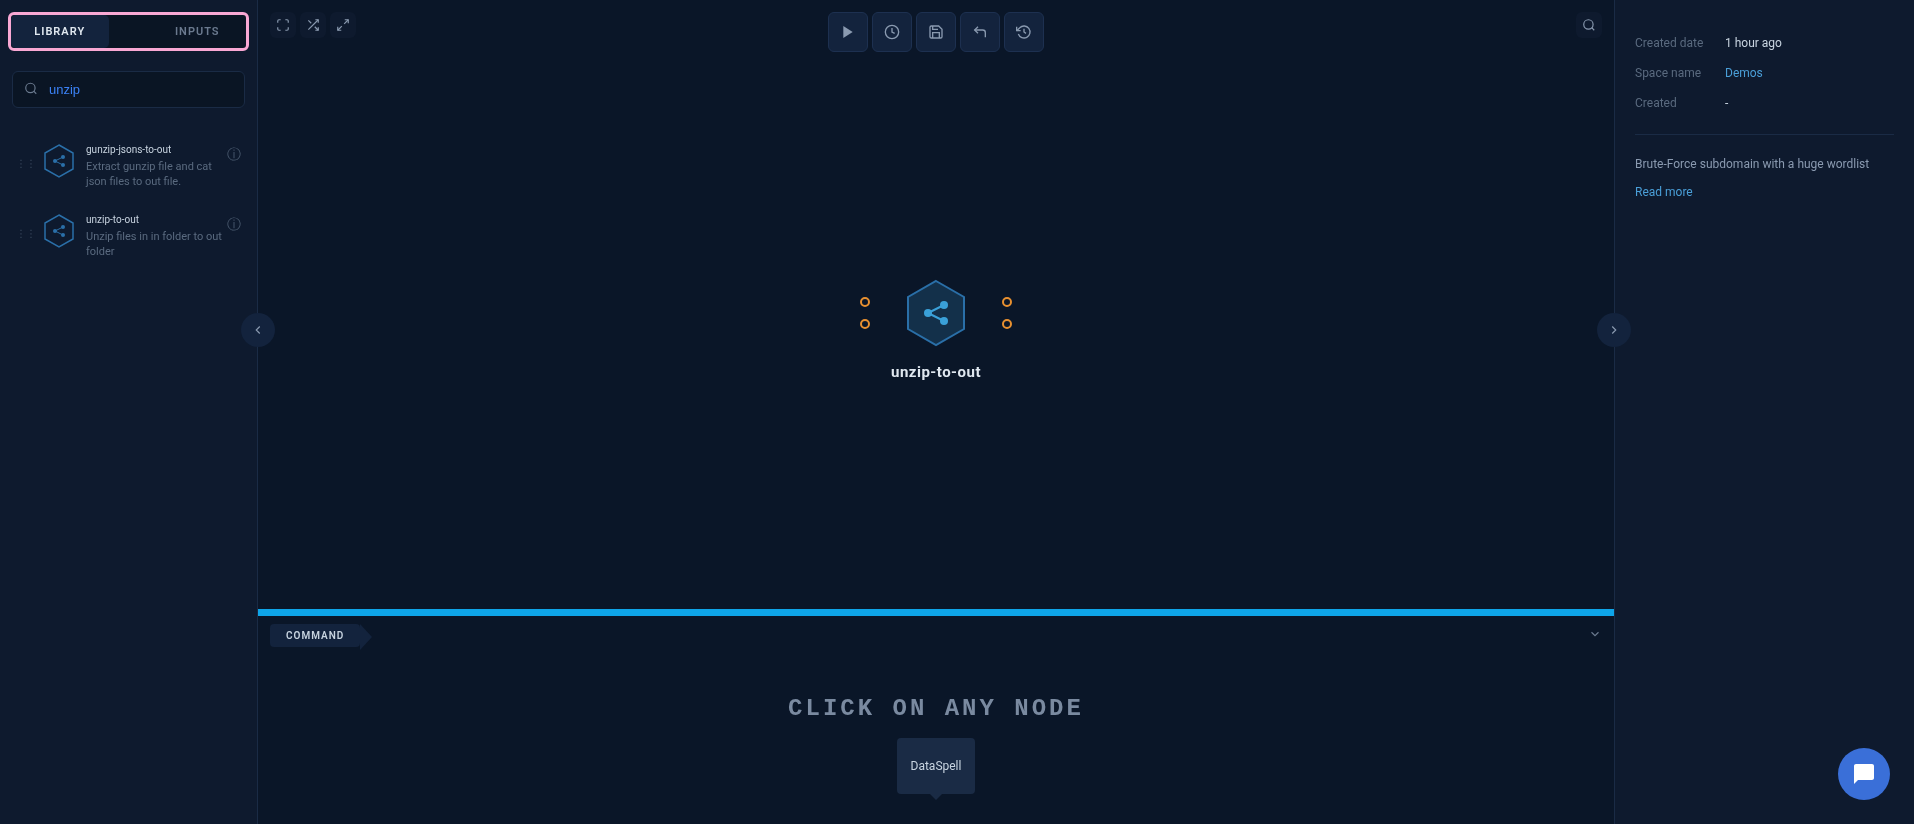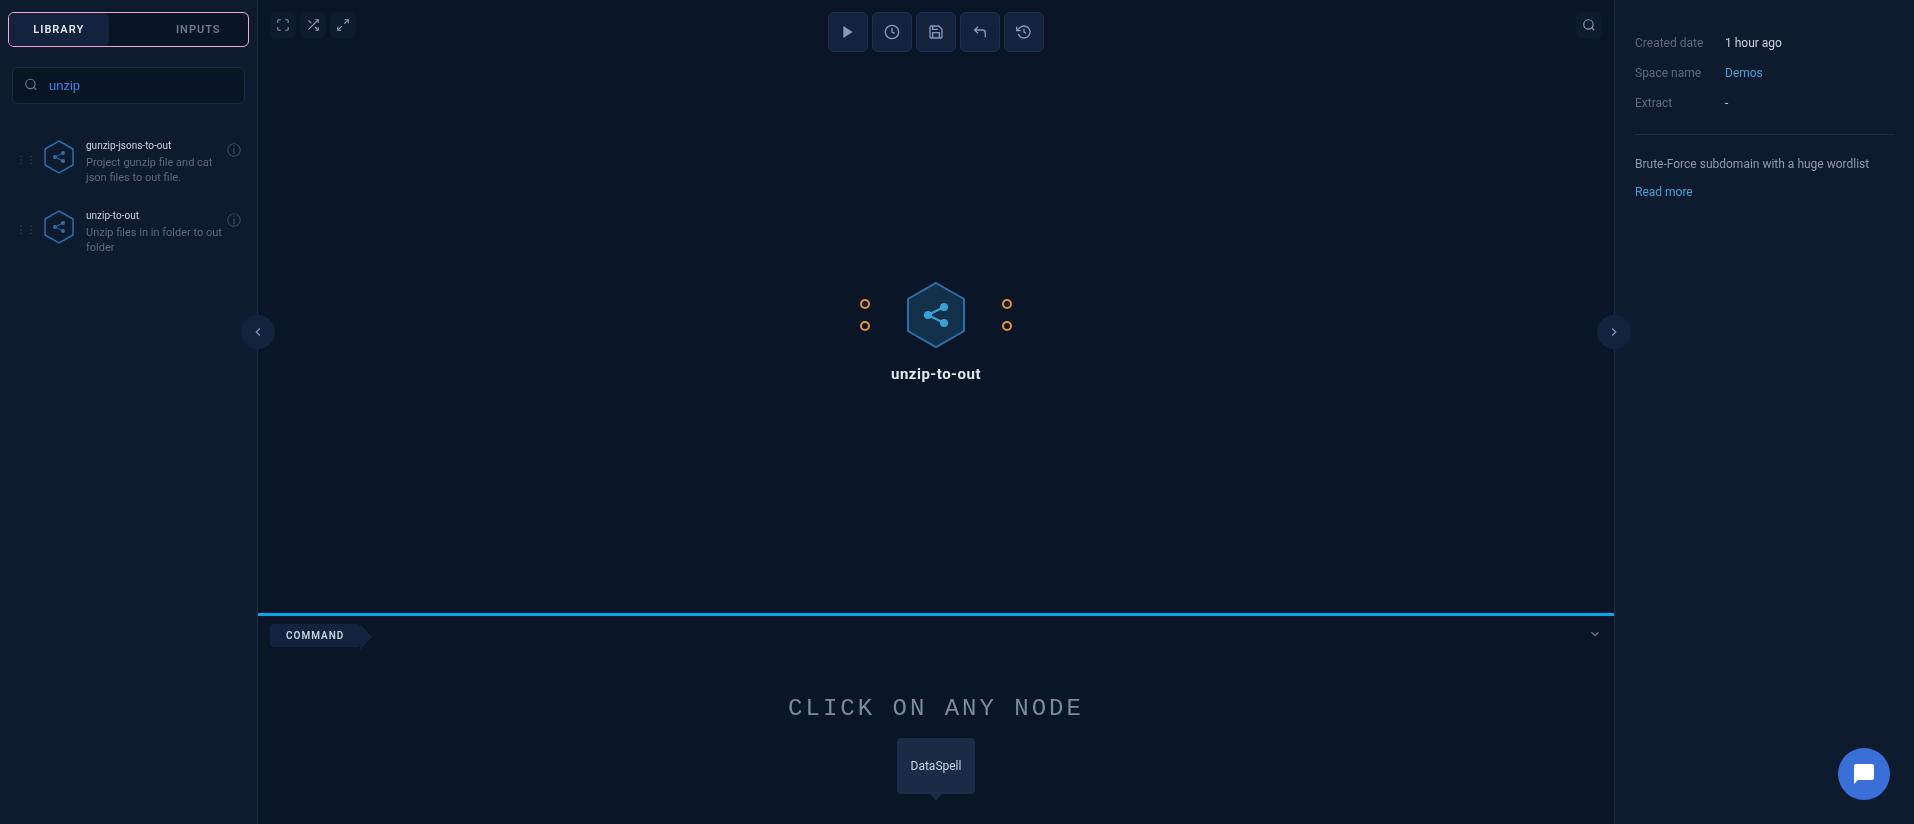--- a/index.html
+++ b/index.html
@@ -21,21 +21,21 @@
       background: #0e1a2e;
       border-right: 1px solid #1a2b45;
       display: flex;
       flex-direction: column;
     }
     .tab-switcher {
       display: flex;
       margin: 12px 8px;
       background: #0a1524;
       border-radius: 6px;
-      border: 1px solid #f9a8d4;
+      border: 3px solid #f9a8d4;
       gap: 40px;
     }
     .tab-btn {
       flex: 1;
       padding: 10px 0;
       text-align: center;
       font-size: 11px;
       letter-spacing: 1px;
       font-weight: 600;
       cursor: pointer;
@@ -197,21 +197,21 @@
       border-radius: 50%;
       display: flex;
       align-items: center;
       justify-content: center;
       cursor: pointer;
       color: #8a9ab0;
     }
     .side-nav.left { left: -17px; }
     .side-nav.right { right: -17px; }
     .bottom-panel {
-      border-top: 3px solid #0ea5e9;
+      border-top: 7px solid #0ea5e9;
     }
     .command-header {
       display: flex;
       align-items: center;
       padding: 8px 12px;
       justify-content: space-between;
     }
     .command-tab {
       background: #13233d;
       padding: 6px 16px;
@@ -236,21 +236,21 @@
     }
     .command-body {
       padding: 40px 0 30px;
       text-align: center;
     }
     .click-prompt {
       font-family: "Courier New", monospace;
       font-size: 24px;
       letter-spacing: 3px;
       color: #7a8aa0;
-      font-weight: 400;
+      font-weight: 700;
     }
     .tooltip {
       display: inline-block;
       margin-top: 16px;
       background: #1a2b45;
       padding: 21px 14px;
       border-radius: 4px;
       font-size: 12px;
       color: #c8d4e0;
       position: relative;
@@ -348,21 +348,21 @@
             <polygon points="15,1 29,9 29,25 15,33 1,25 1,9" fill="none" stroke="#2a6fa8" stroke-width="1.5"></polygon>
             <circle cx="11" cy="17" r="2" fill="#2a6fa8"></circle>
             <circle cx="19" cy="13" r="2" fill="#2a6fa8"></circle>
             <circle cx="19" cy="21" r="2" fill="#2a6fa8"></circle>
             <line x1="11" y1="17" x2="19" y2="13" stroke="#2a6fa8"></line>
             <line x1="11" y1="17" x2="19" y2="21" stroke="#2a6fa8"></line>
           </svg>
       </span>
       <div class="item-text">
         <div class="item-title">gunzip-jsons-to-out</div>
-        <div class="item-desc">Project gunzip file and cat json files to out file.</div>
+        <div class="item-desc">Extract gunzip file and cat json files to out file.</div>
       </div>
       <span class="info-icon">ⓘ</span>
     </div>
     <div class="list-item">
       <span class="drag-handle">⋮⋮</span>
       <span class="hex-icon">
         <svg viewBox="0 0 30 34">
             <polygon points="15,1 29,9 29,25 15,33 1,25 1,9" fill="none" stroke="#2a6fa8" stroke-width="1.5"></polygon>
             <circle cx="11" cy="17" r="2" fill="#2a6fa8"></circle>
             <circle cx="19" cy="13" r="2" fill="#2a6fa8"></circle>
@@ -498,21 +498,21 @@
 <div class="details-panel">
   <div class="detail-row">
     <span class="detail-label">Created date</span>
     <span class="detail-value">1 hour ago</span>
   </div>
   <div class="detail-row">
     <span class="detail-label">Space name</span>
     <span class="detail-value link">Demos</span>
   </div>
   <div class="detail-row">
-    <span class="detail-label">Extract</span>
+    <span class="detail-label">Created</span>
     <span class="detail-value">-</span>
   </div>
   <div class="description">Brute-Force subdomain with a huge wordlist</div>
   <div class="read-more">Read more</div>
 </div>
 
 <div class="chat-bubble">
   <svg width="24" height="24" viewBox="0 0 24 24" fill="white">
       <path d="M20 2H4c-1.1 0-2 .9-2 2v18l4-4h14c1.1 0 2-.9 2-2V4c0-1.1-.9-2-2-2z"></path>
     </svg>

